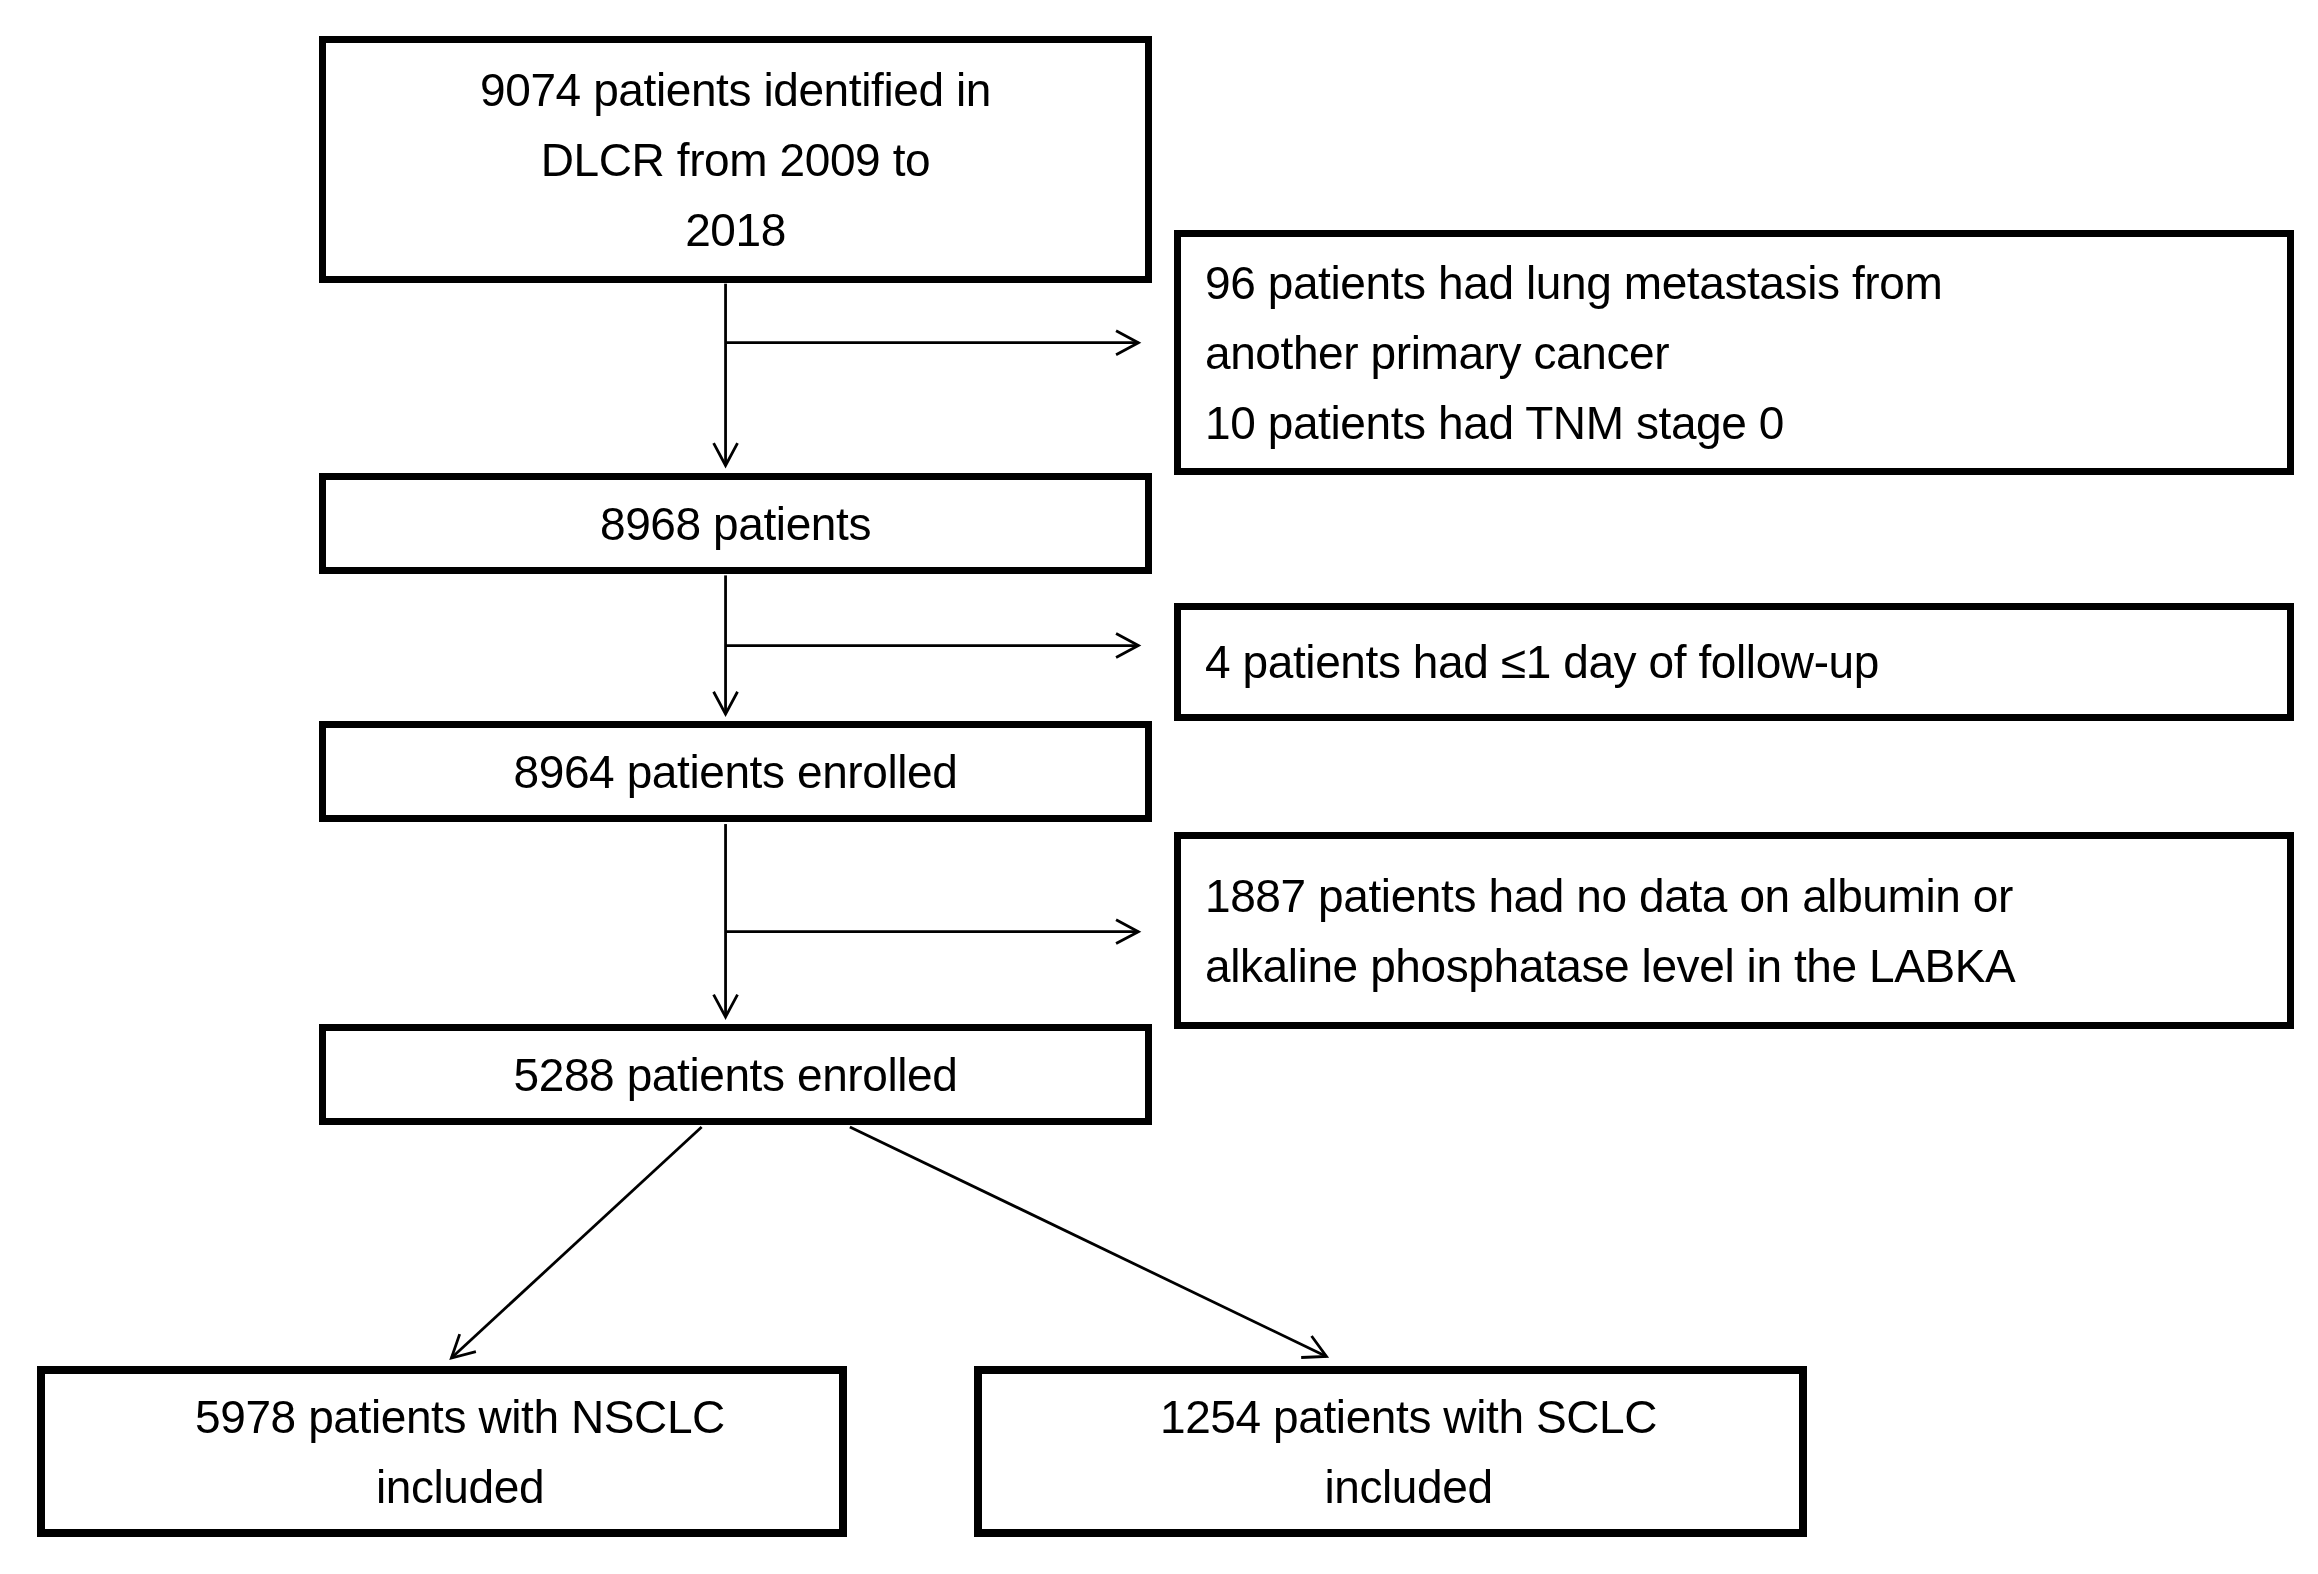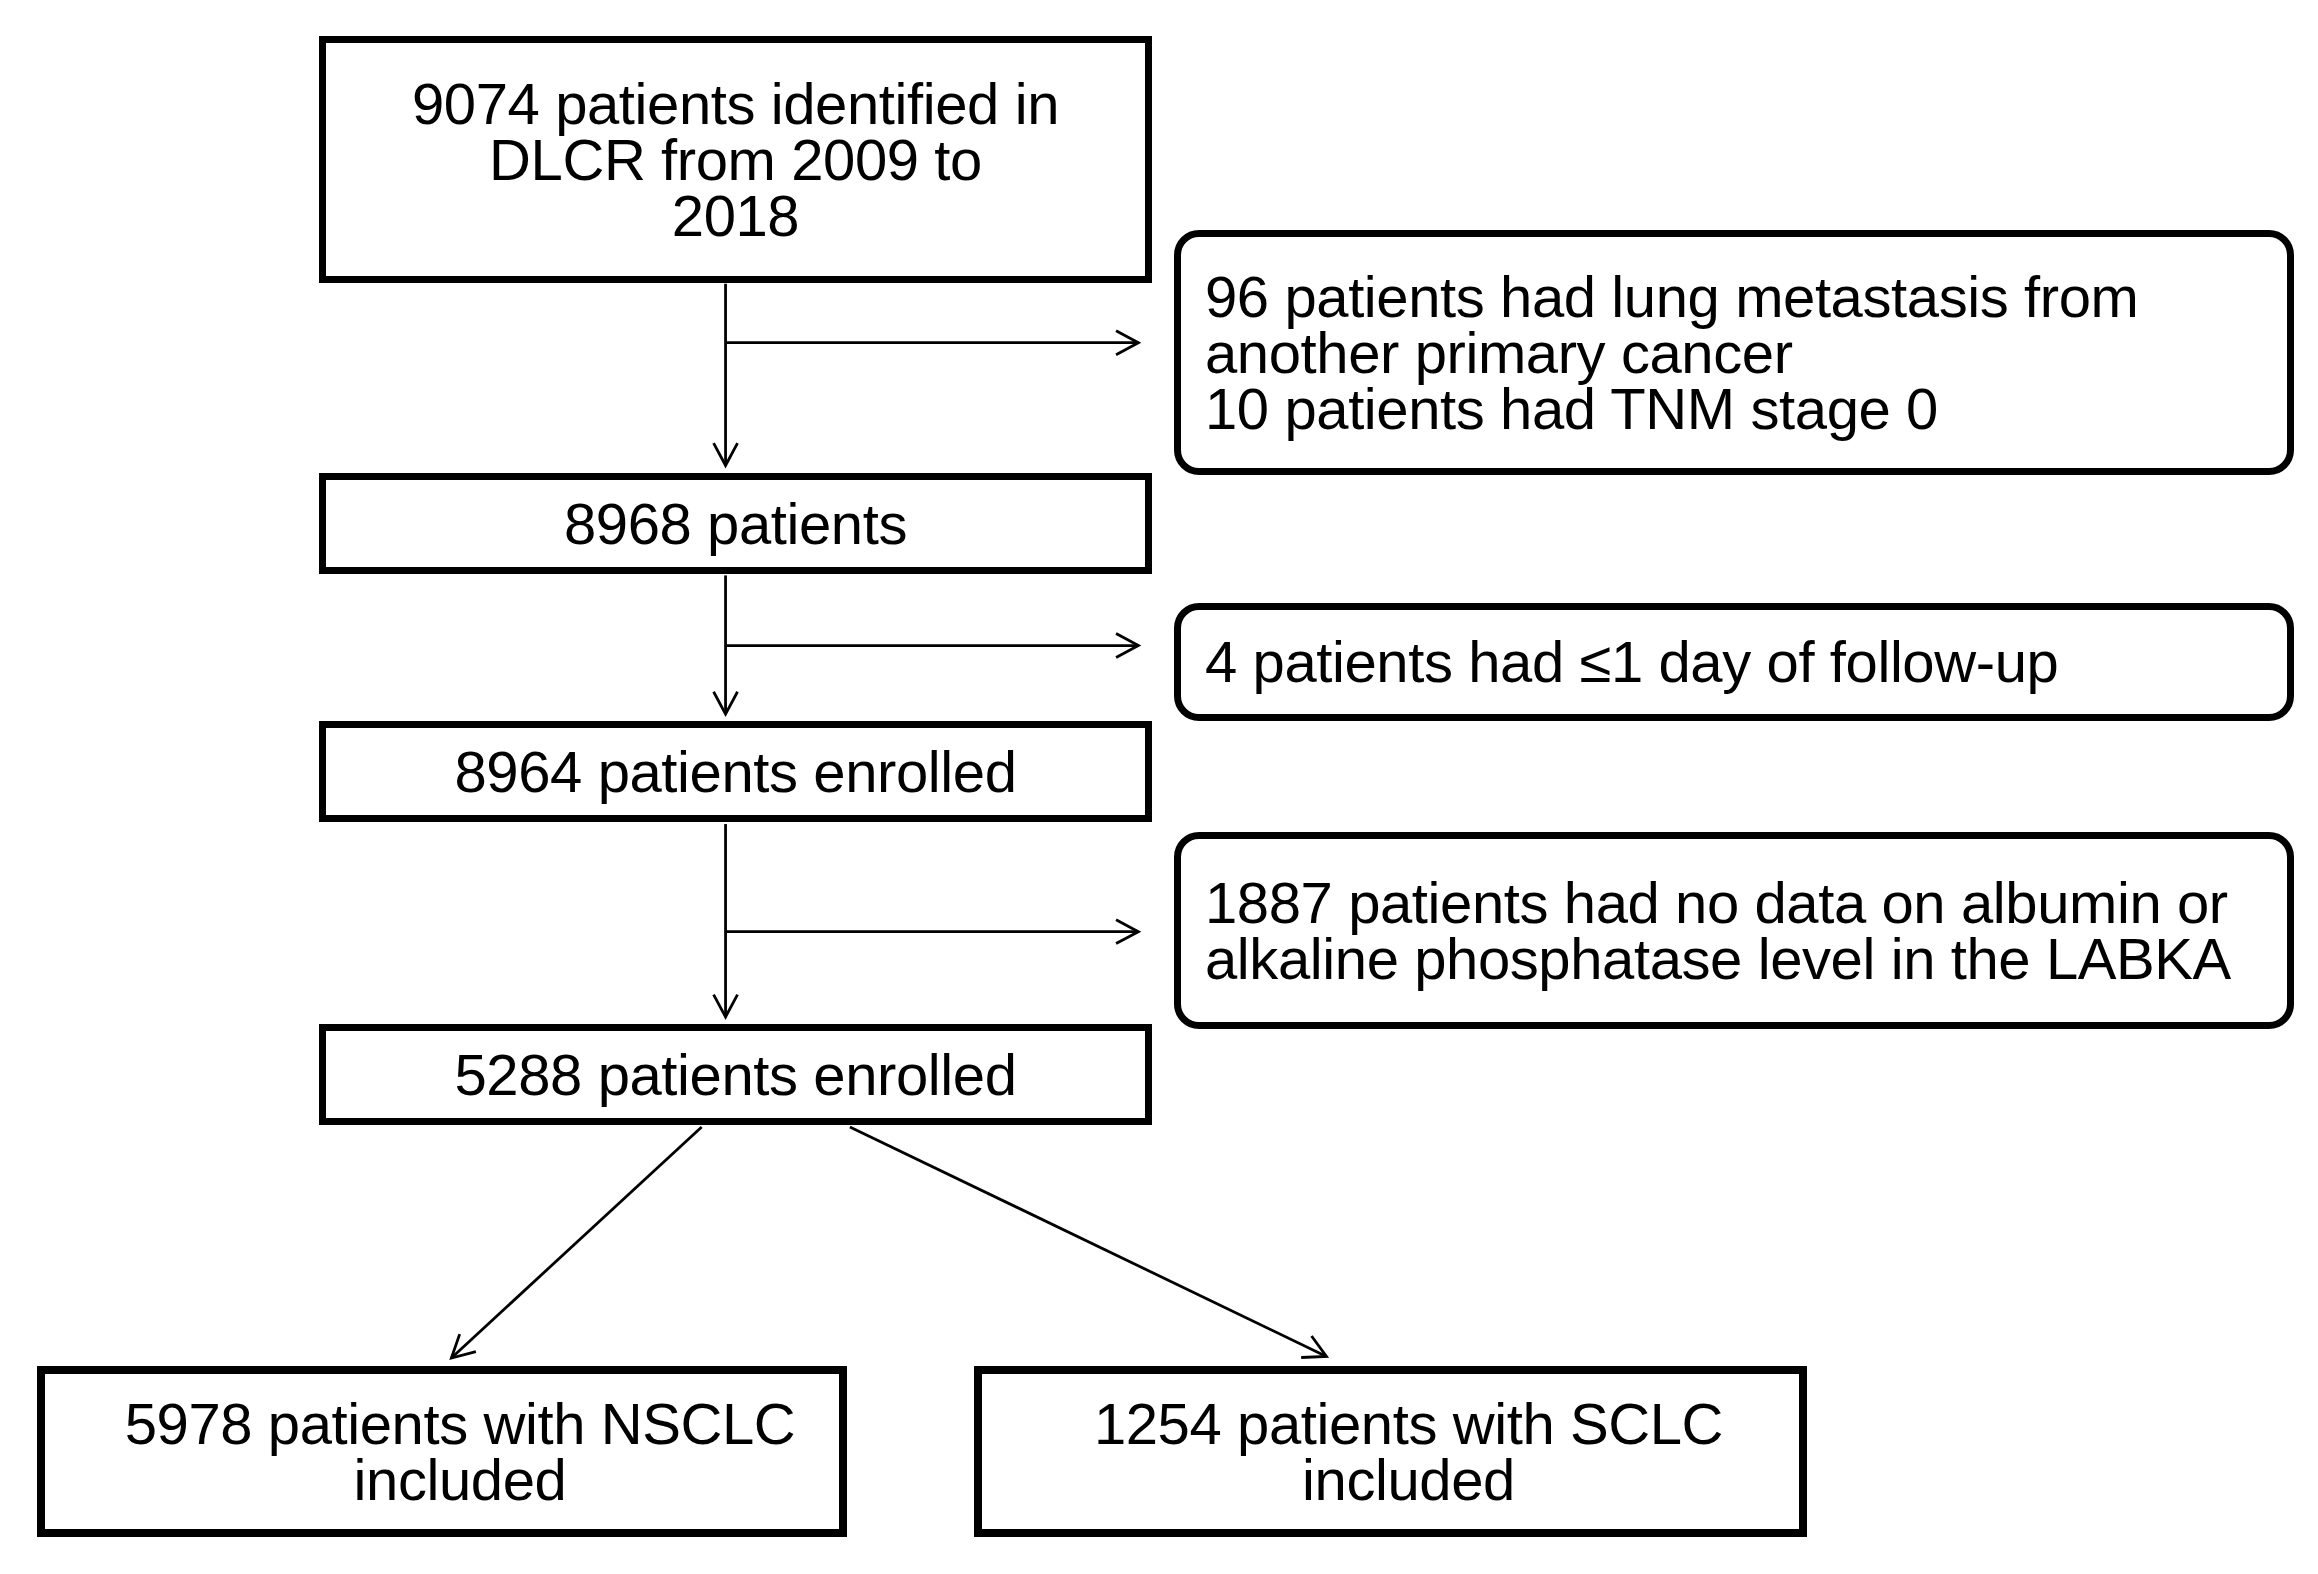--- a/index.html
+++ b/index.html
@@ -15,24 +15,24 @@
     position:absolute;left:0;top:0;width:2319px;height:1574px;
     z-index:1;
   }
   .box{
     position:absolute;box-sizing:border-box;
     border:7.2px solid var(--line-color,#000000);
     background:#ffffff;
     display:flex;align-items:center;justify-content:center;
     z-index:2;
   }
-  .box.side{justify-content:flex-start;padding-left:24px;padding-right:16px;border-radius:25px;}
+  .box.side{justify-content:flex-start;padding-left:24px;padding-right:16px;}
   .box.bottom{border-width:8px;padding-left:36px;}
   .label{
-    font-size:58px;line-height:56px;
+    font-size:46px;line-height:70px;
     letter-spacing:-0.4px;
     color:var(--text-color,#000000);
     white-space:pre-line;
     text-align:center;
   }
   .box.side .label{text-align:left;}
 </style>
 </head>
 <body>
 

